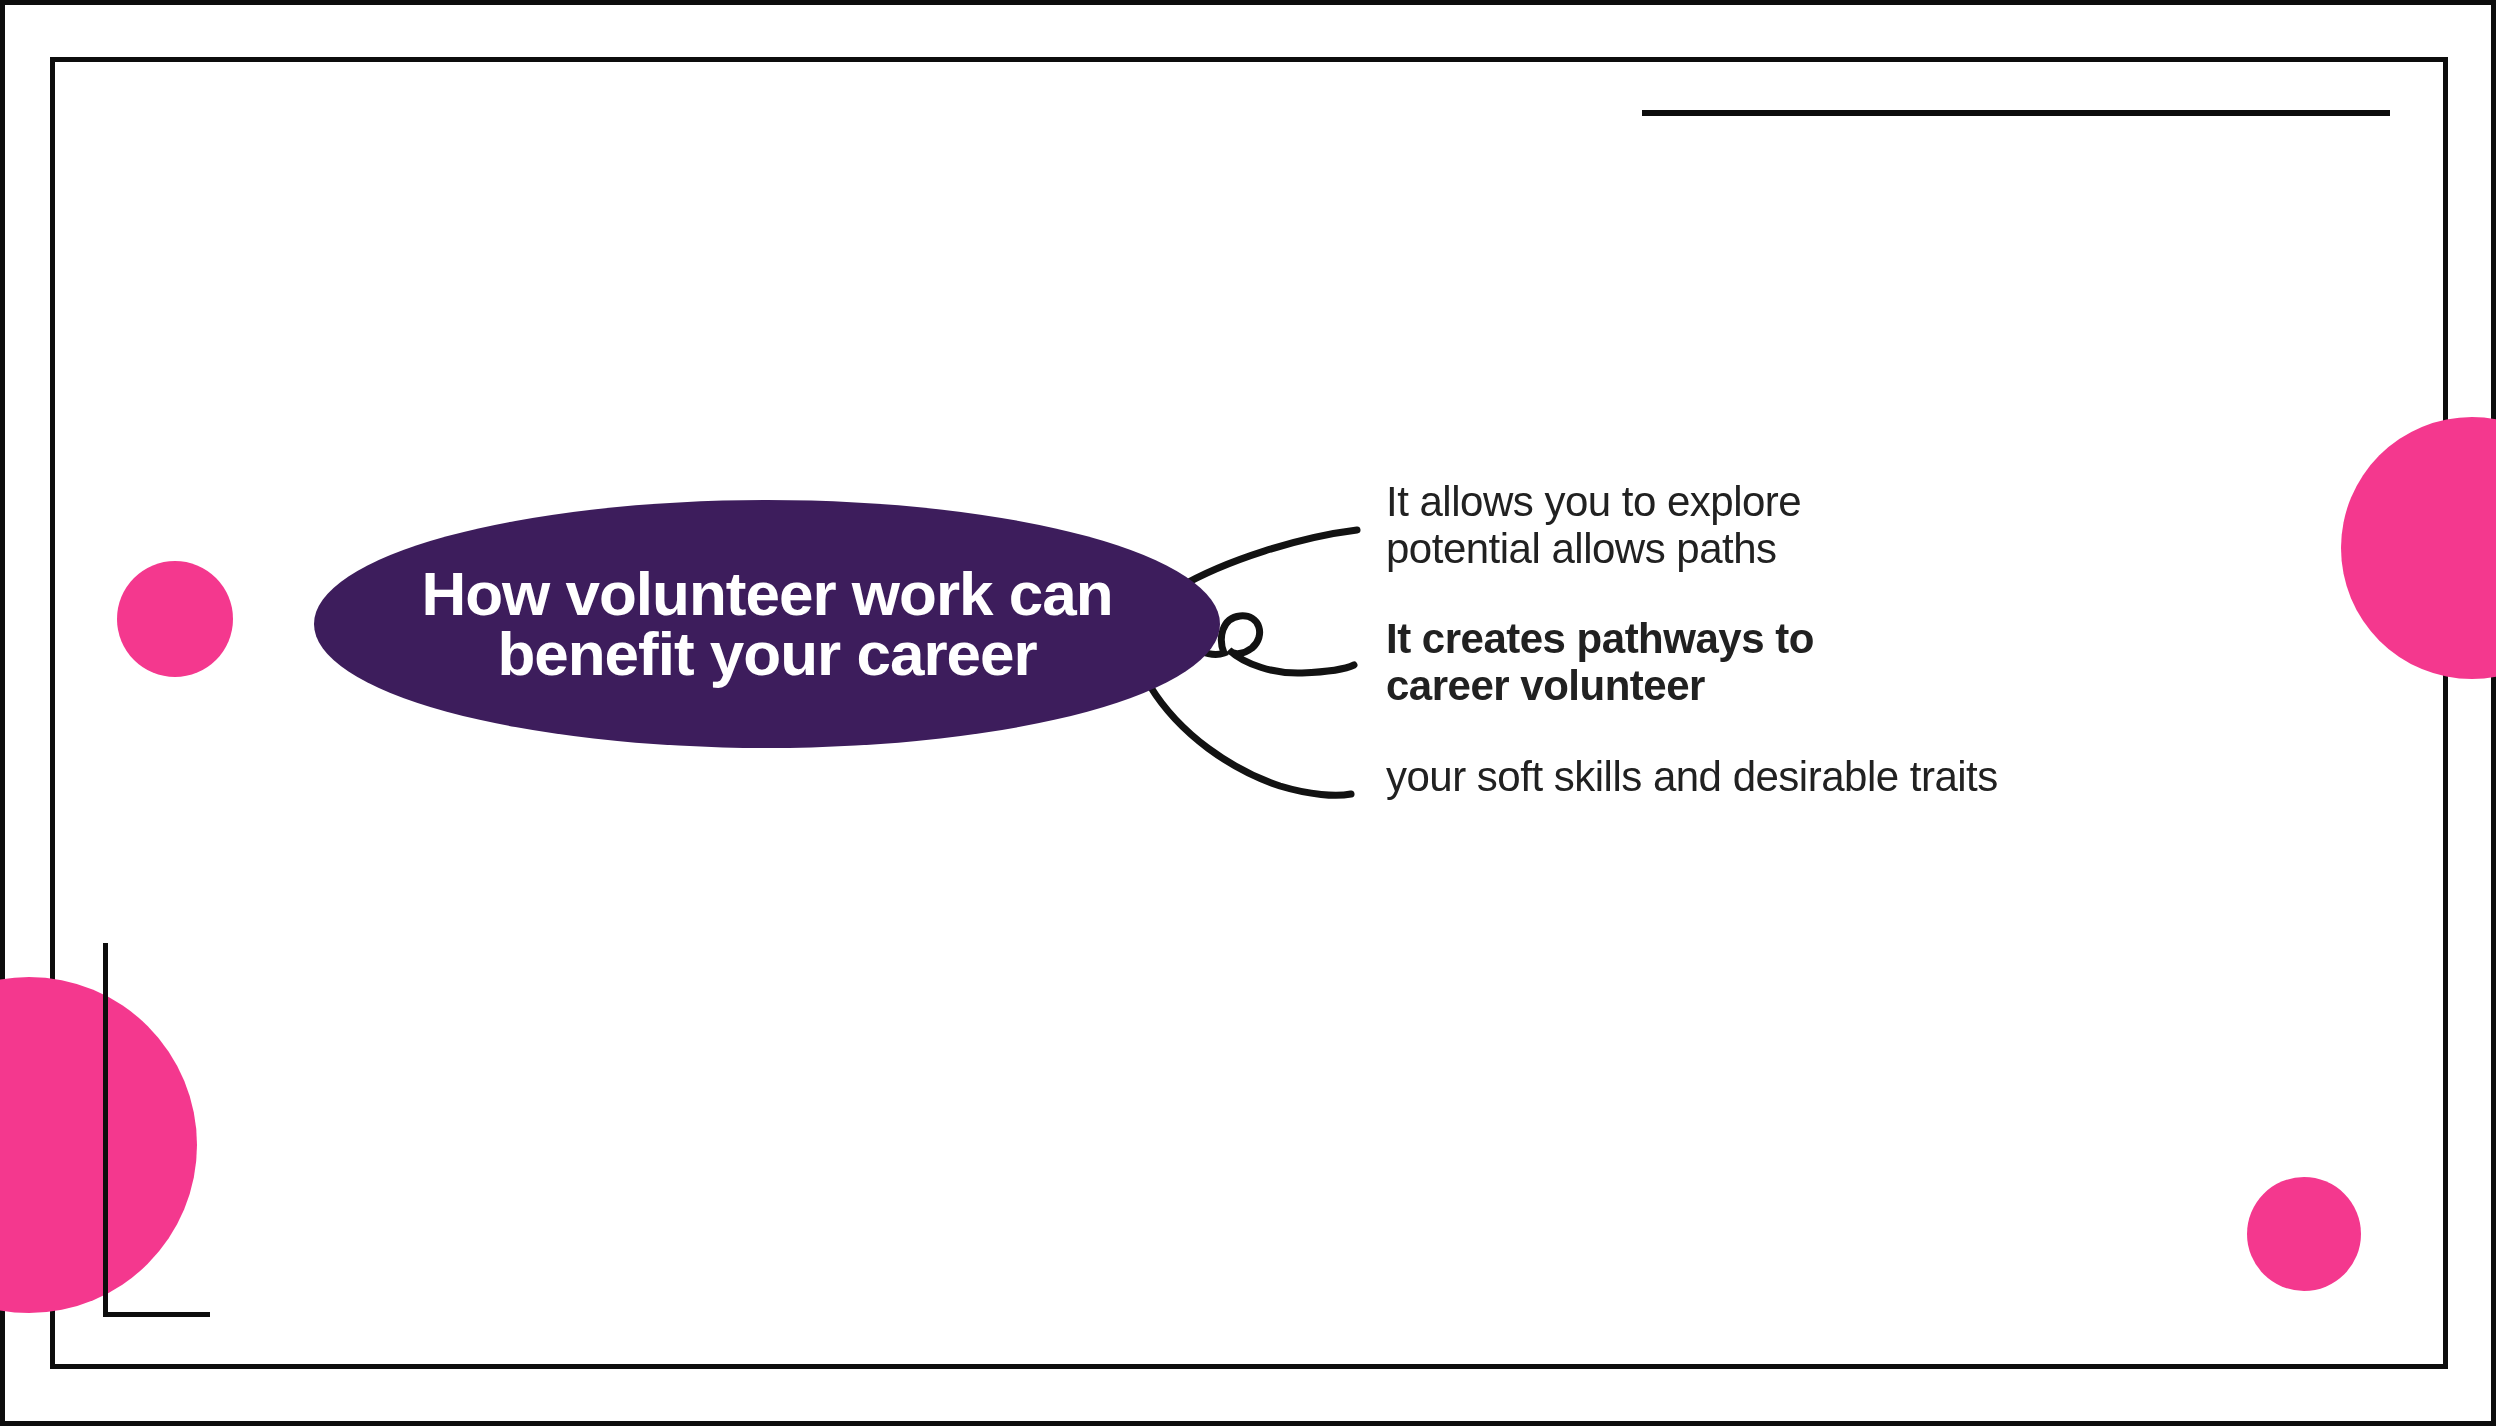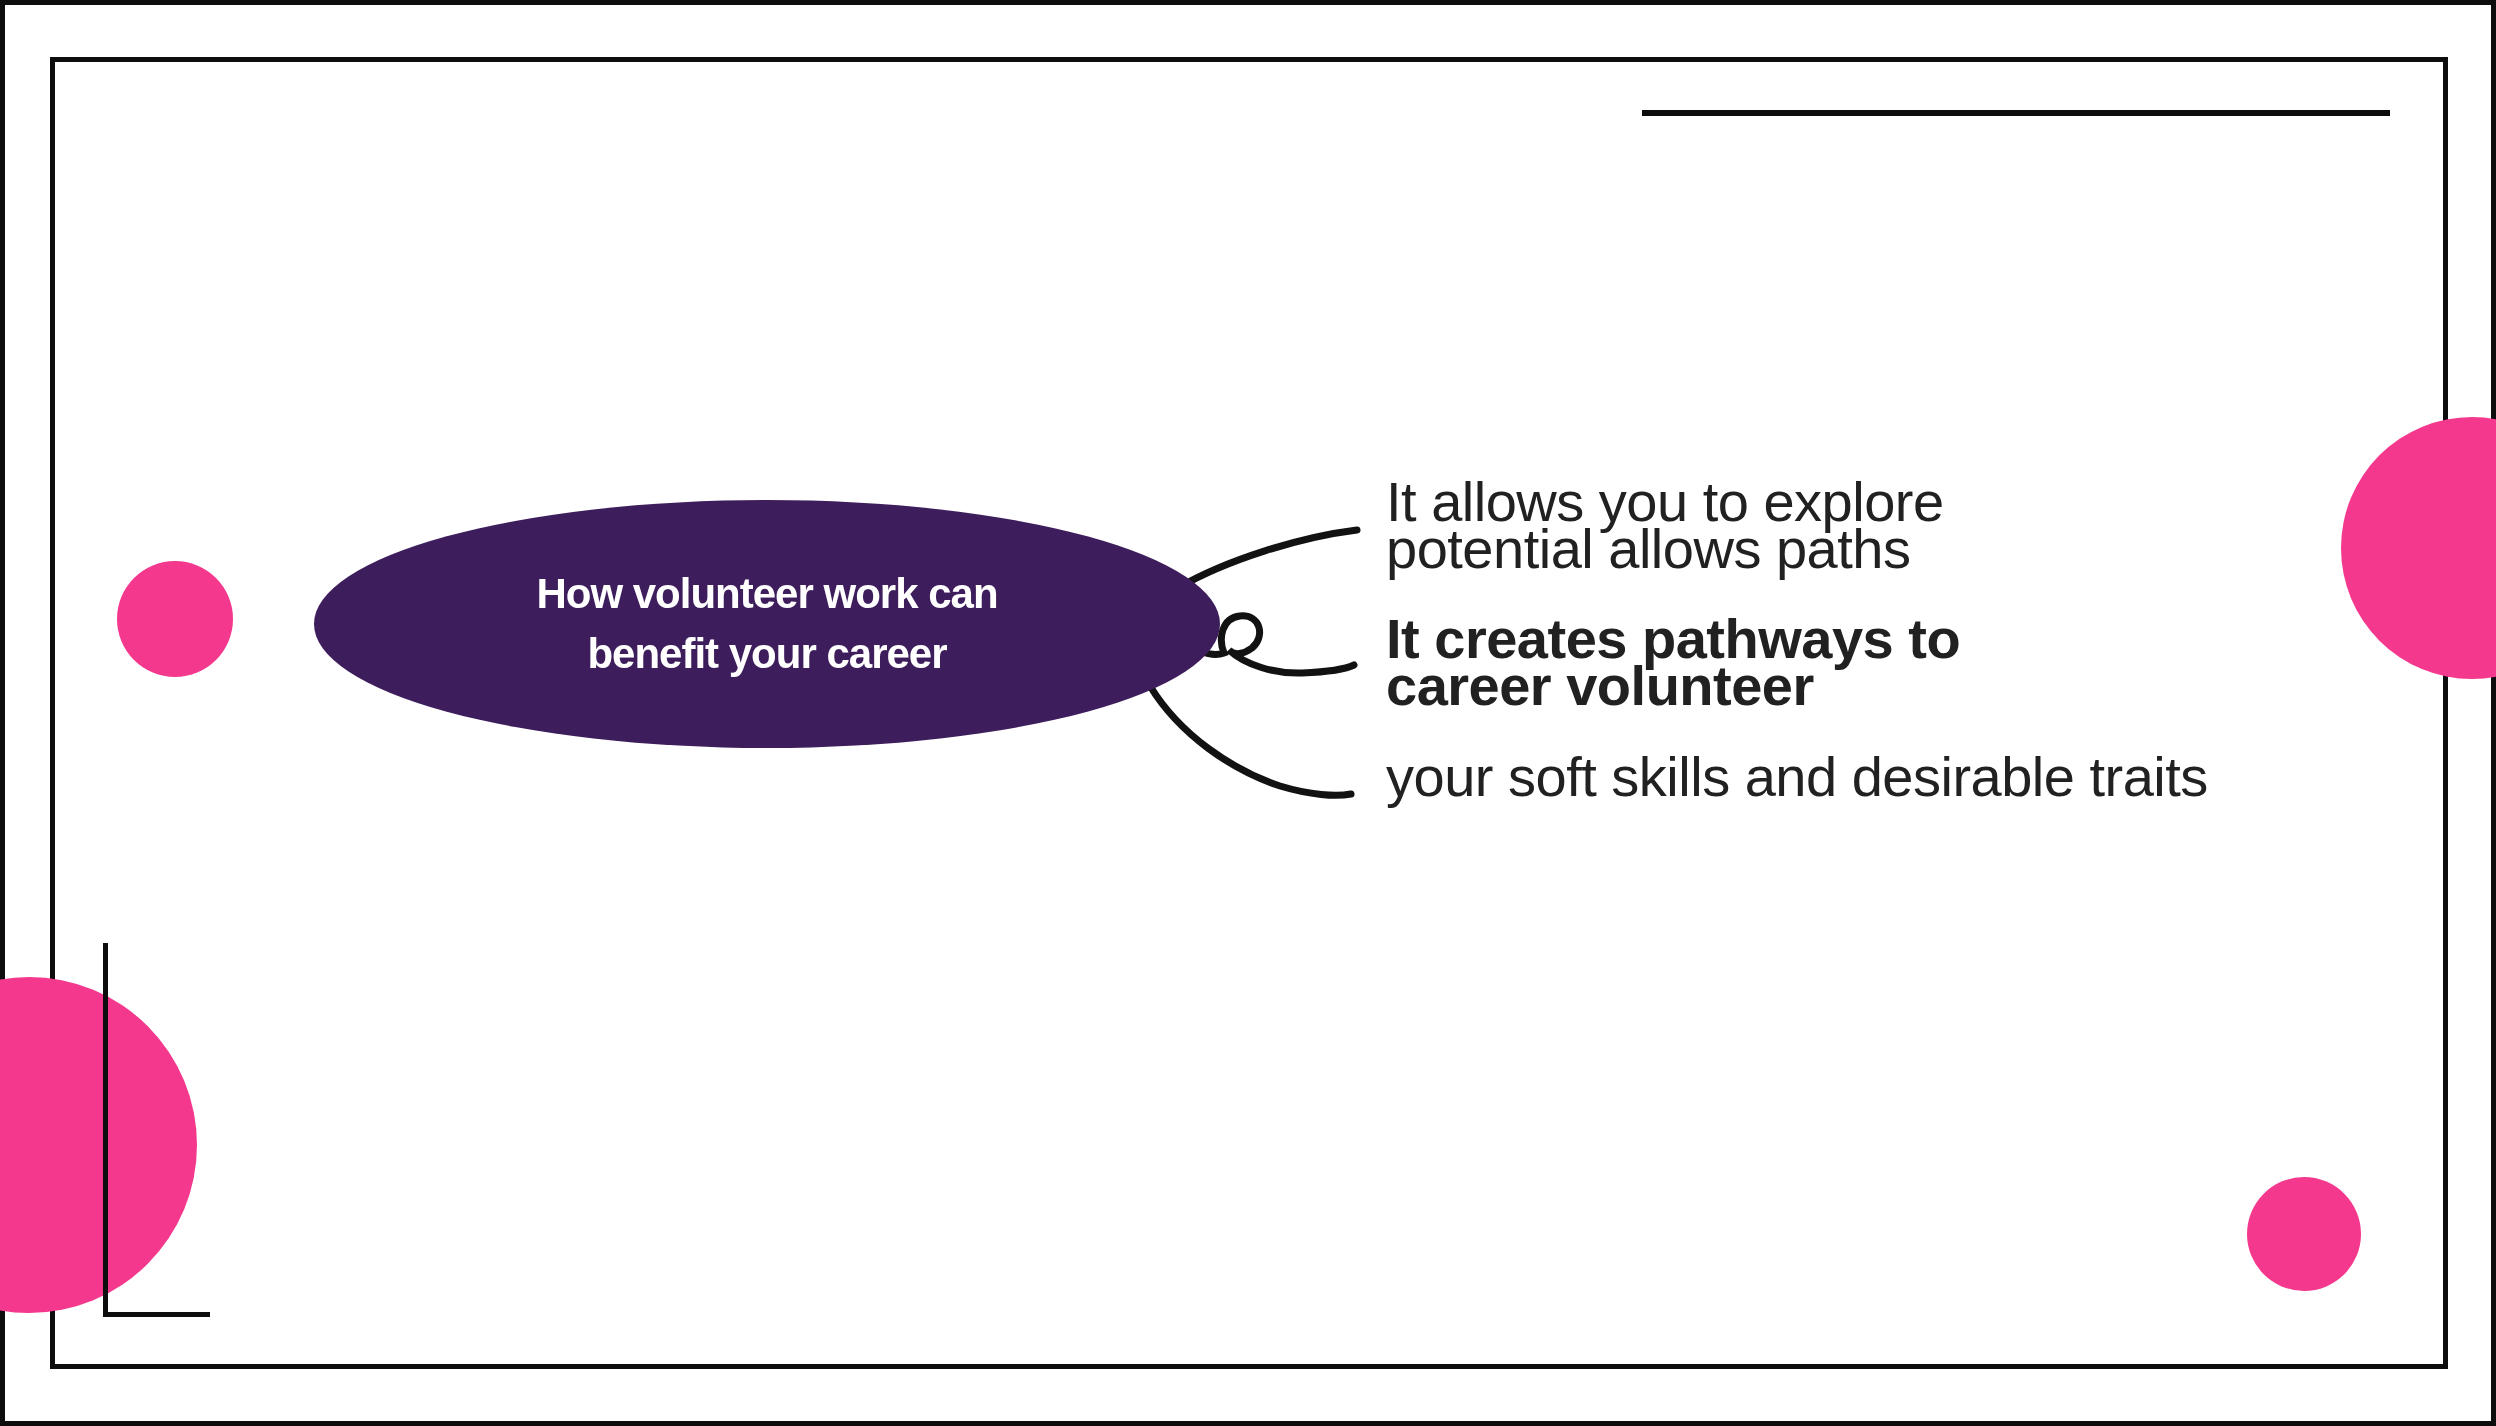--- a/index.html
+++ b/index.html
@@ -32,29 +32,29 @@
   .topic-ellipse{
     position:absolute;left:314px;top:500px;
     width:906px;height:248px;
     border-radius:50%;
     display:flex;align-items:center;justify-content:center;
     text-align:center;
   }
   .topic-text{
     color:#ffffff;
     font-weight:bold;
-    font-size:42px;
+    font-size:62px;
     line-height:60px;
     letter-spacing:-1px;
   }
   .branch-text{
     position:absolute;
     left:1386px;
     color:#212121;
-    font-size:56px;
+    font-size:42px;
     line-height:47px;
     letter-spacing:-0.5px;
     font-weight:300;
     white-space:nowrap;
   }
   .branch-text.b1{top:478px;}
   .branch-text.b2{top:615px;font-weight:bold;}
   .branch-text.b3{top:753px;}
 </style>
 </head>

